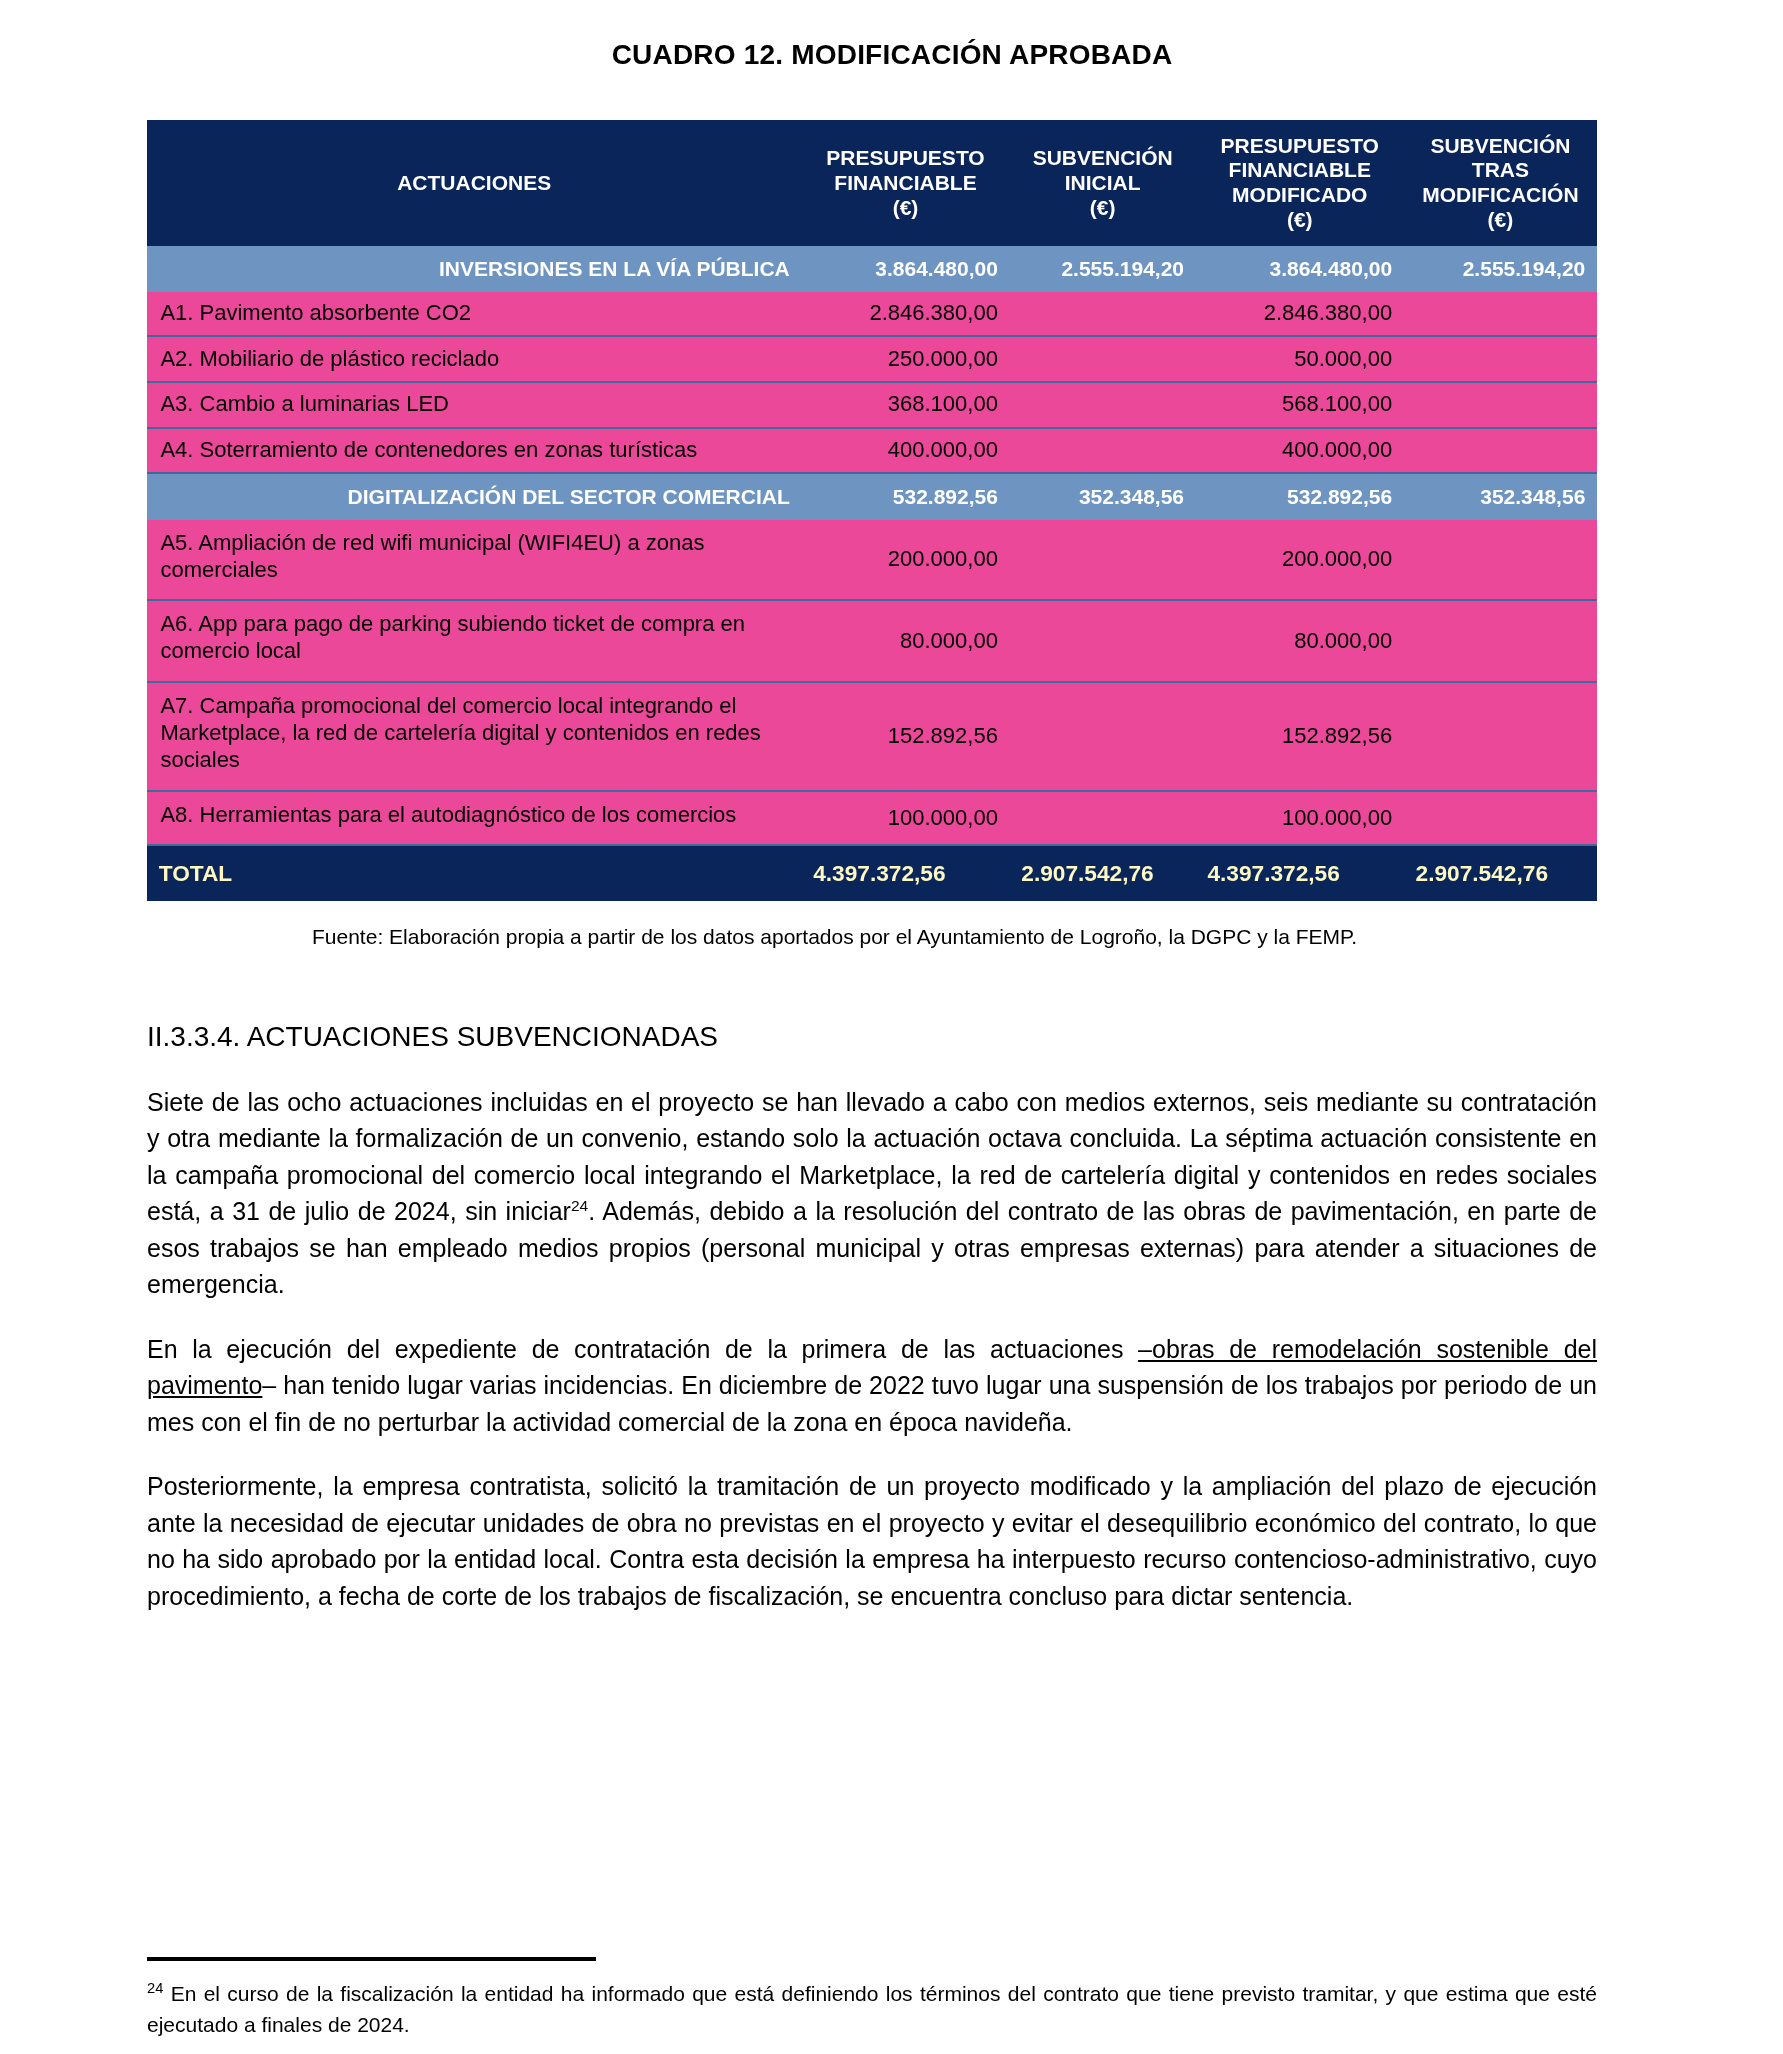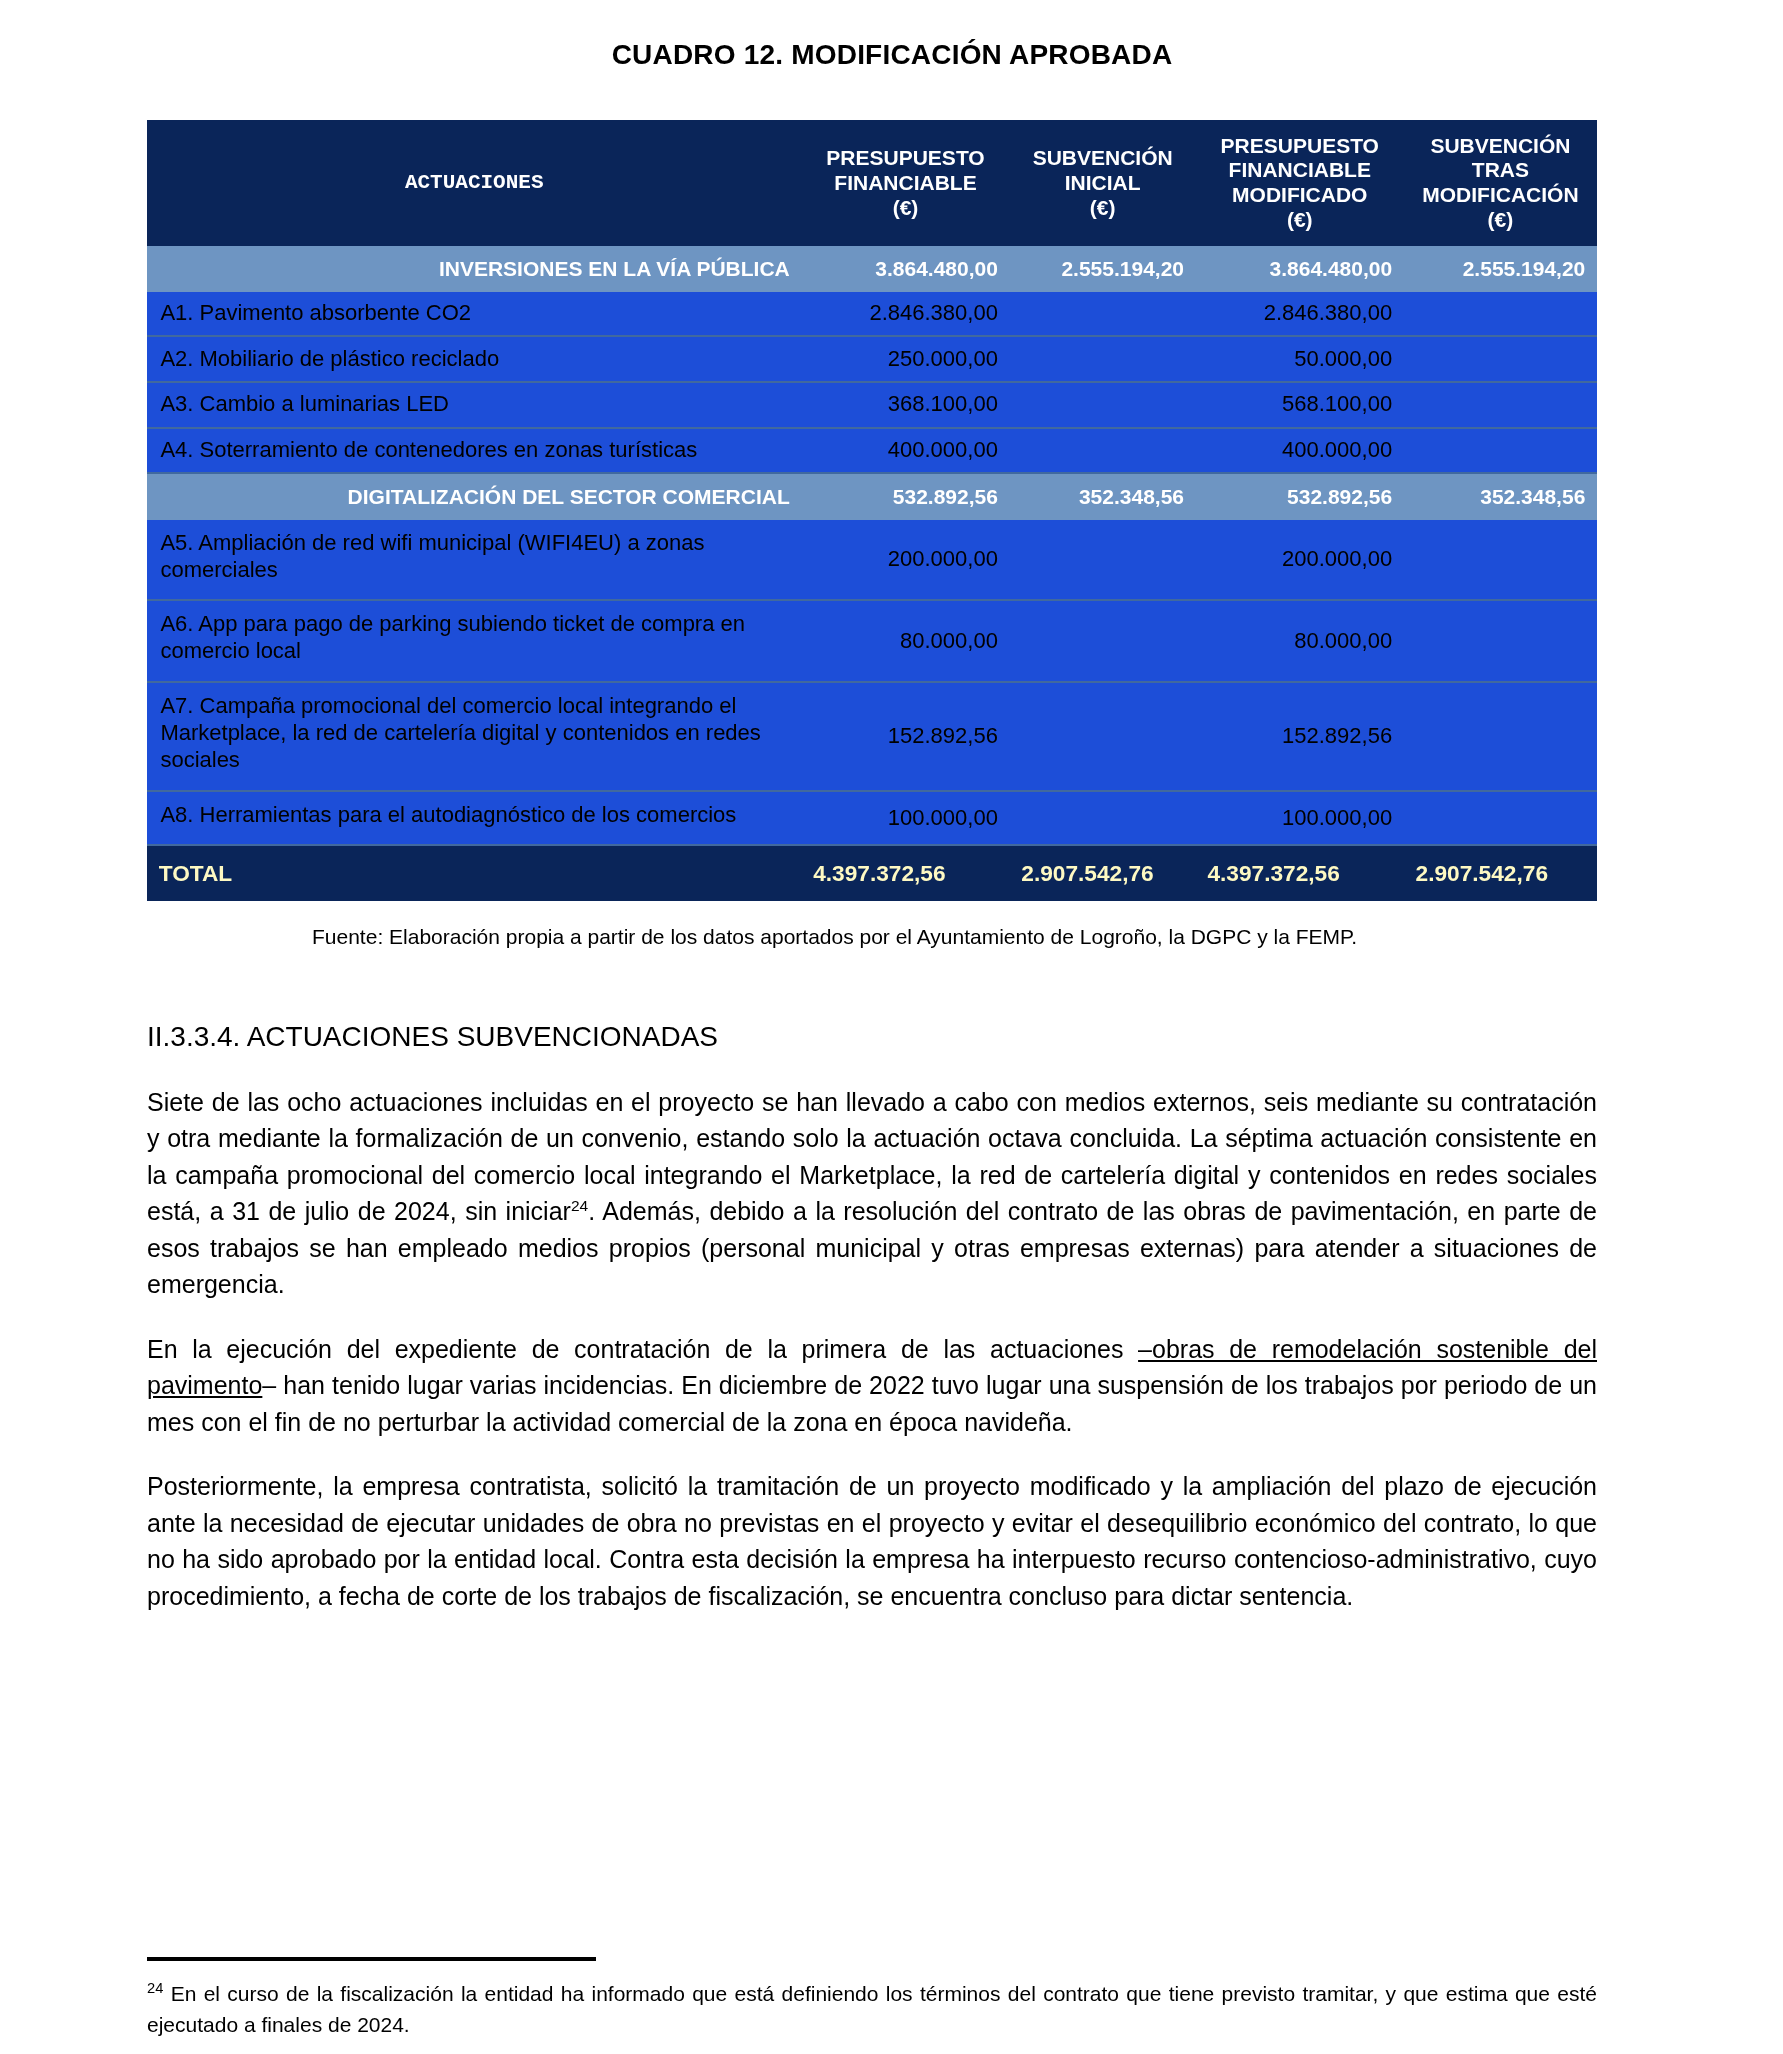--- a/index.html
+++ b/index.html
@@ -56,21 +56,20 @@
     color: #ffffff;
     font-weight: bold;
     font-size: 21px;
     line-height: 1.18;
     padding: 13.4px 11.7px 13.4px 11.7px;
     vertical-align: middle;
     border: none;
   }
   thead th.h-act {
     text-align: center;
-    font-family: Liberation Mono, monospace;
   }
   thead th.h-num {
     text-align: center;
   }
 
   tbody td {
     padding: 8.4px 11.7px;
     font-size: 22px;
     line-height: 1.22;
     vertical-align: middle;
@@ -82,21 +81,21 @@
     color: #ffffff;
     font-weight: bold;
     font-size: 21px;
     padding-top: 10px;
     padding-bottom: 10px;
   }
   tr.section td.lbl { text-align: right; }
   tr.section td.val { text-align: right; }
 
   tr.item td {
-    background: #1d4ed8;
+    background: #ec4899;
     color: #000000;
     border-bottom: 2.5px solid #41699e;
   }
   tr.item td.lbl { text-align: left; padding-left: 13.4px; }
   tr.item td.val { text-align: right; }
 
   tr.item.tall td.lbl { padding-top: 10px; padding-bottom: 16px; }
 
   tr.total td {
     background: #0a2559;

